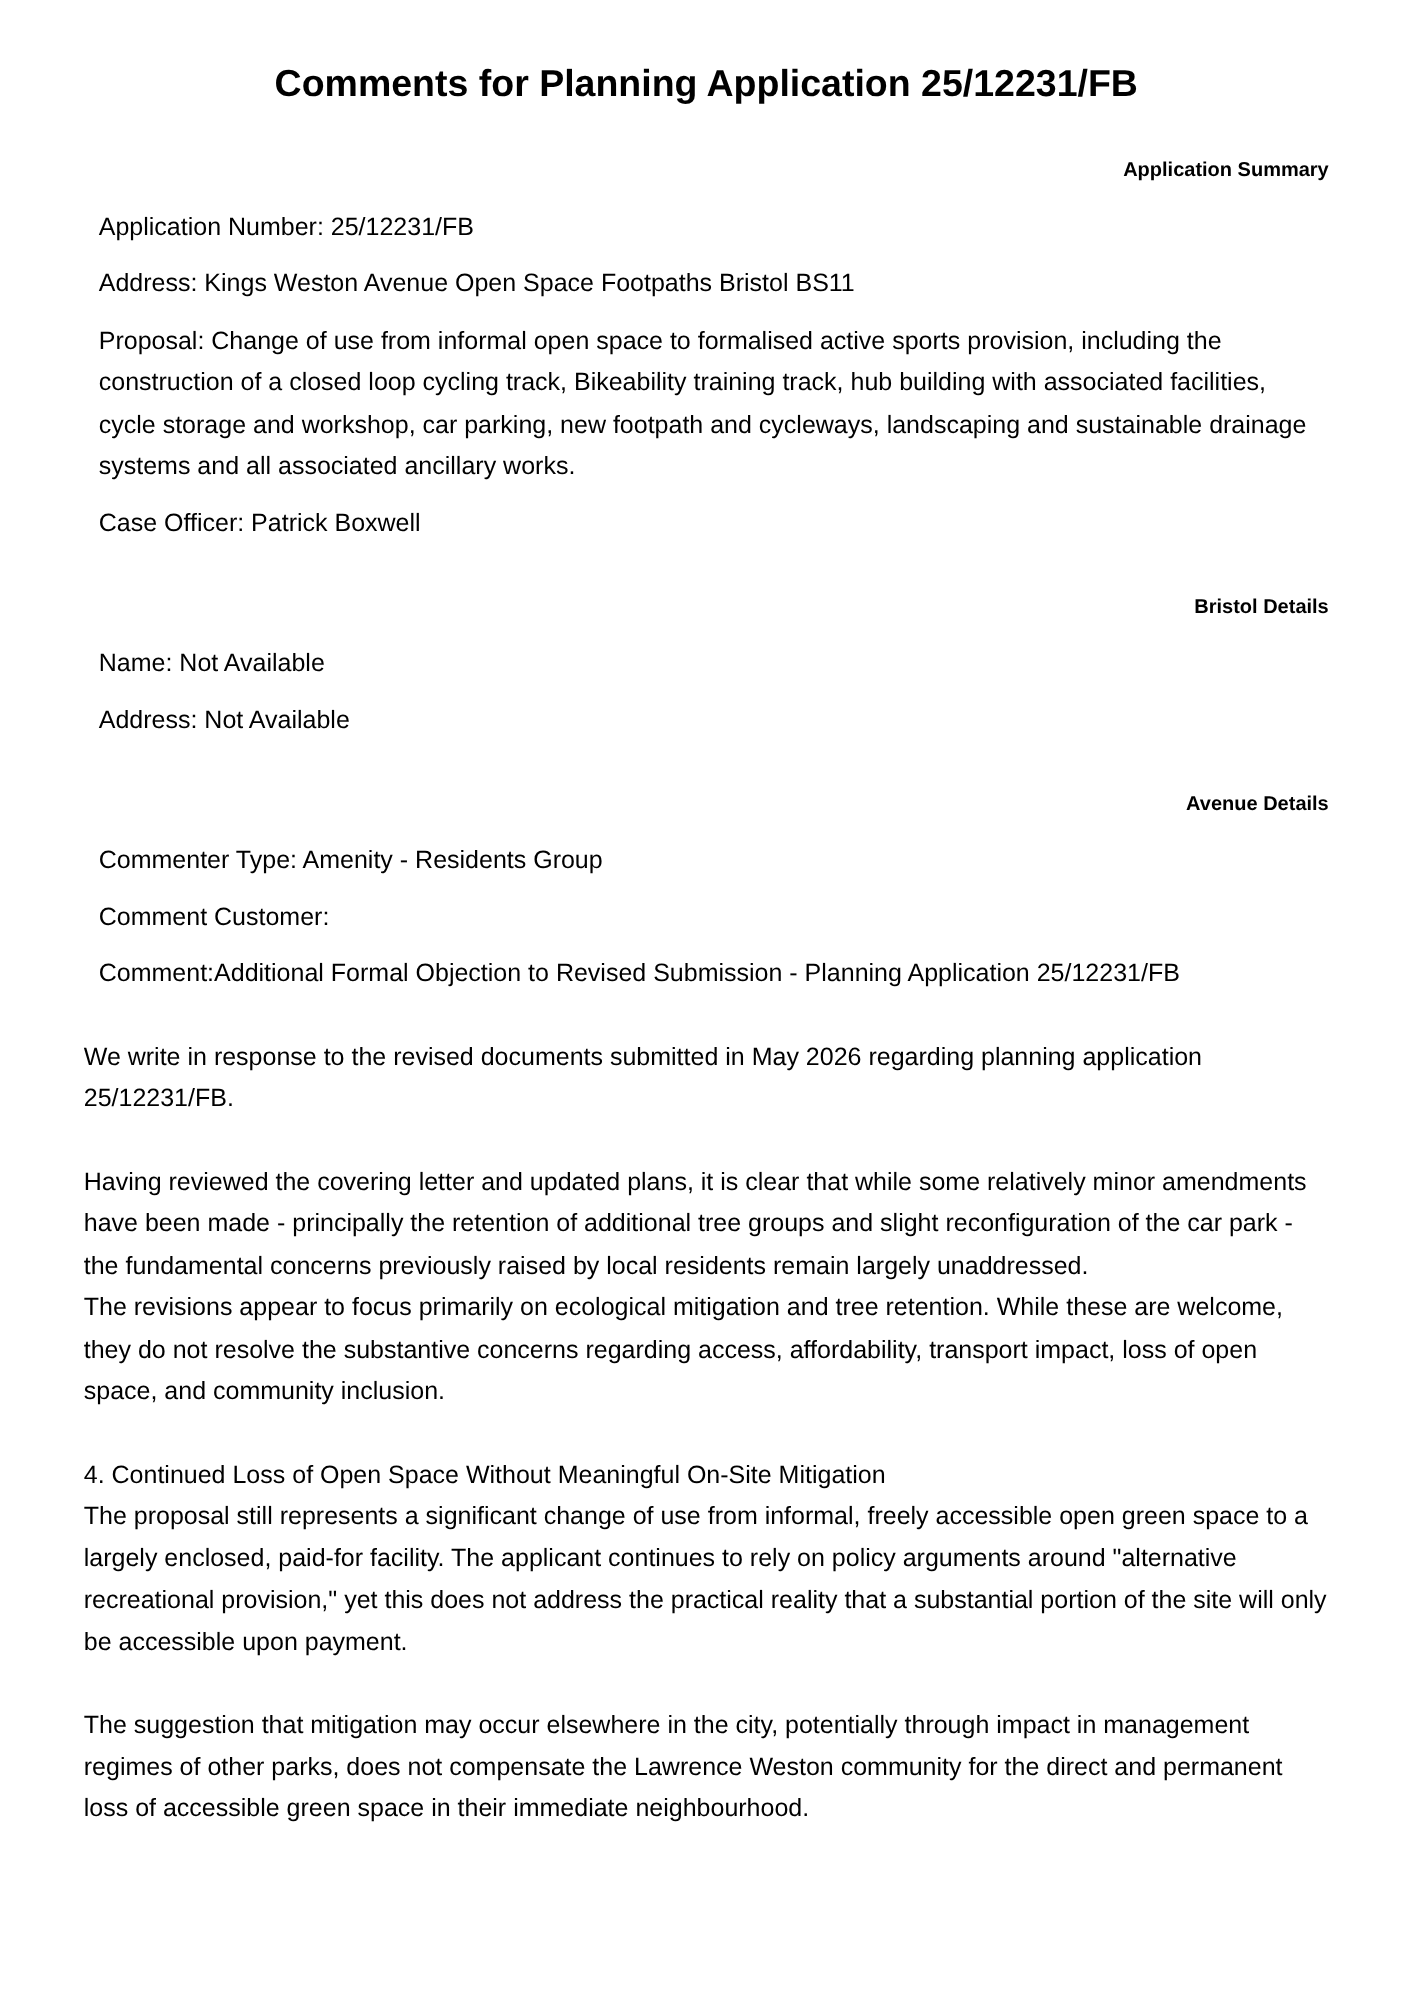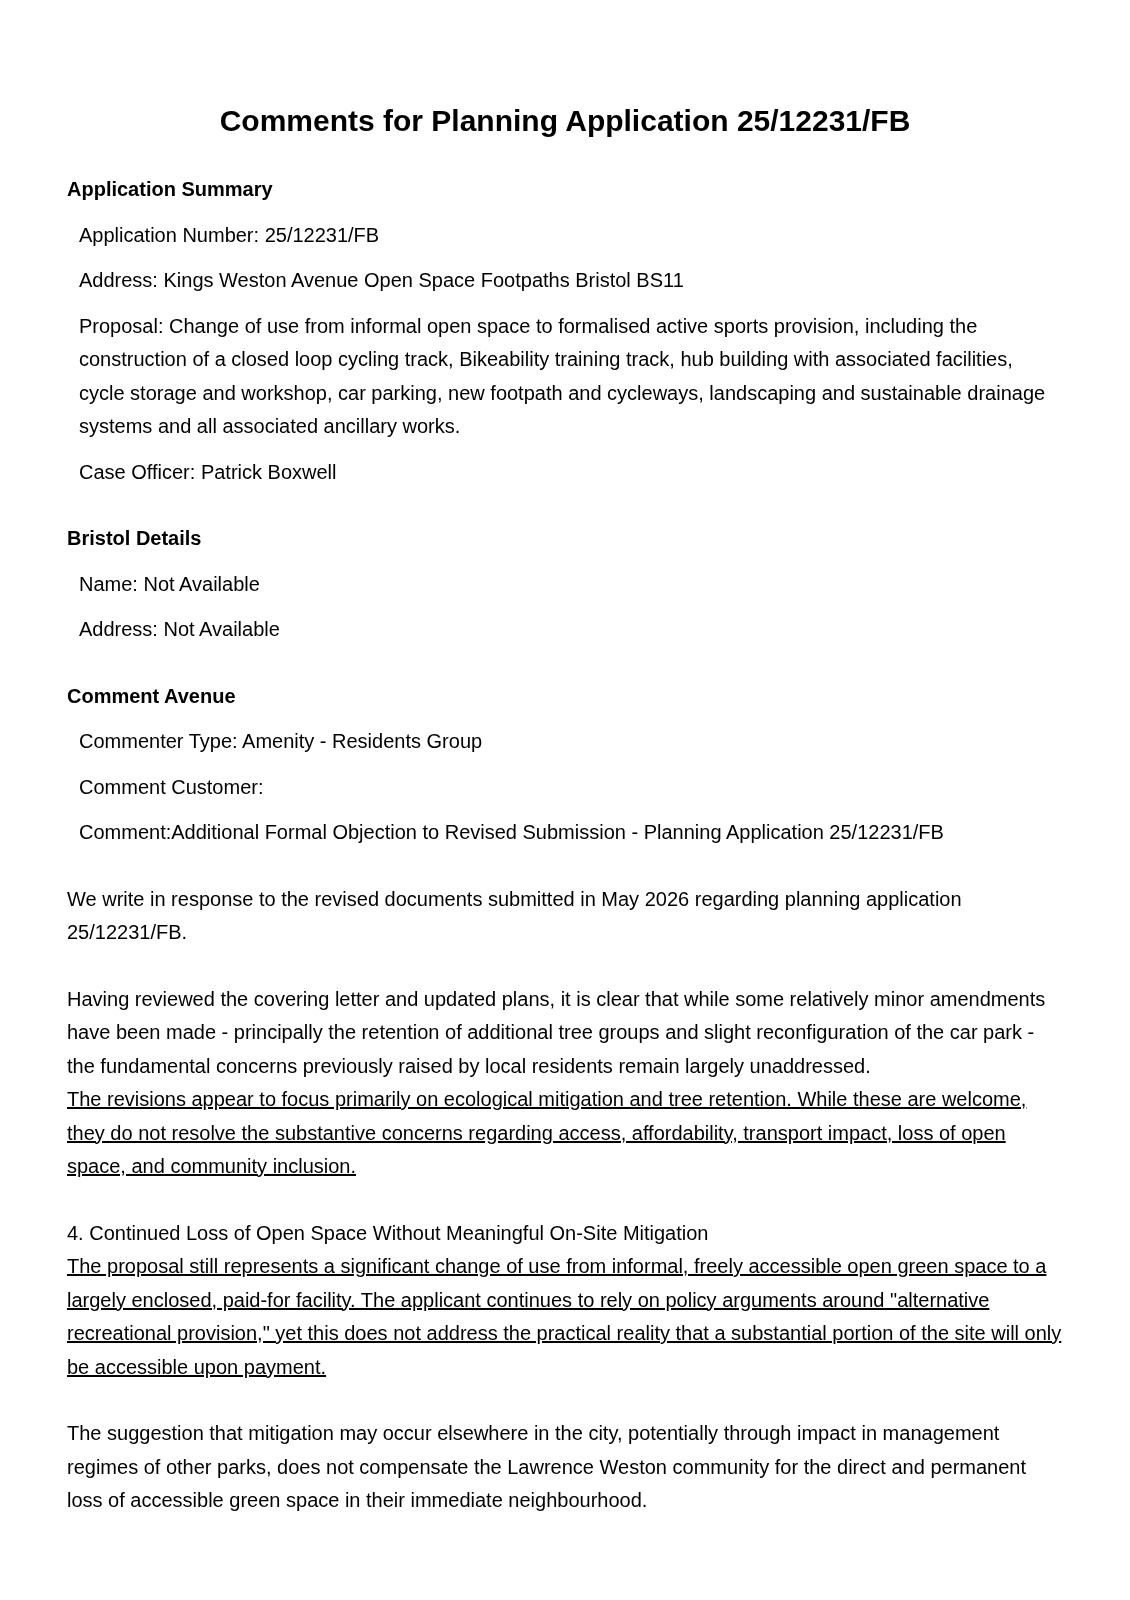--- a/index.html
+++ b/index.html
@@ -5,48 +5,48 @@
   html, body {
     margin: 0;
     padding: 0;
     background: #ffffff;
     color: #000000;
   }
   .page {
     width: 1130px;
     min-height: 1600px;
     box-sizing: border-box;
-    padding: 102px 67px 60px 67px;
+    padding: 49px 67px 60px 67px;
     background: #ffffff;
     font-family: "Liberation Sans", "DejaVu Sans", sans-serif;
     font-size: 20px;
     line-height: 33.5px;
   }
   .doc-title {
     font-size: 30px;
     line-height: 38px;
     font-weight: bold;
     text-align: center;
     margin: 0 0 28px 0;
   }
   .section-heading {
-    font-size: 20px;
+    font-size: 16px;
     line-height: 33.5px;
     font-weight: bold;
     margin: 33px 0 0 0;
+    text-align: right;
   }
   .line {
     margin: 12px;
   }
   .para {
     margin: 33px 0 0 0;
   }
   .para.no-gap {
     margin-top: 0;
-    text-decoration: underline;
   }
 </style>
 </head>
 <body>
 
 <div class="page">
 
   <h1 class="doc-title">Comments for Planning Application 25/12231/FB</h1>
 
   <section>
@@ -57,21 +57,21 @@
     <p class="line">Case Officer: Patrick Boxwell</p>
   </section>
 
   <section>
     <h2 class="section-heading">Bristol Details</h2>
     <p class="line">Name: Not Available</p>
     <p class="line">Address: Not Available</p>
   </section>
 
   <section>
-    <h2 class="section-heading">Comment Avenue</h2>
+    <h2 class="section-heading">Avenue Details</h2>
     <p class="line">Commenter Type: Amenity - Residents Group</p>
     <p class="line">Comment Customer:</p>
     <p class="line">Comment:Additional Formal Objection to Revised Submission - Planning Application 25/12231/FB</p>
   </section>
 
   <section>
     <p class="para">We write in response to the revised documents submitted in May 2026 regarding planning application 25/12231/FB.</p>
     <p class="para">Having reviewed the covering letter and updated plans, it is clear that while some relatively minor amendments have been made - principally the retention of additional tree groups and slight reconfiguration of the car park - the fundamental concerns previously raised by local residents remain largely unaddressed.</p>
     <p class="para no-gap">The revisions appear to focus primarily on ecological mitigation and tree retention. While these are welcome, they do not resolve the substantive concerns regarding access, affordability, transport impact, loss of open space, and community inclusion.</p>
     <p class="para">4. Continued Loss of Open Space Without Meaningful On-Site Mitigation</p>

